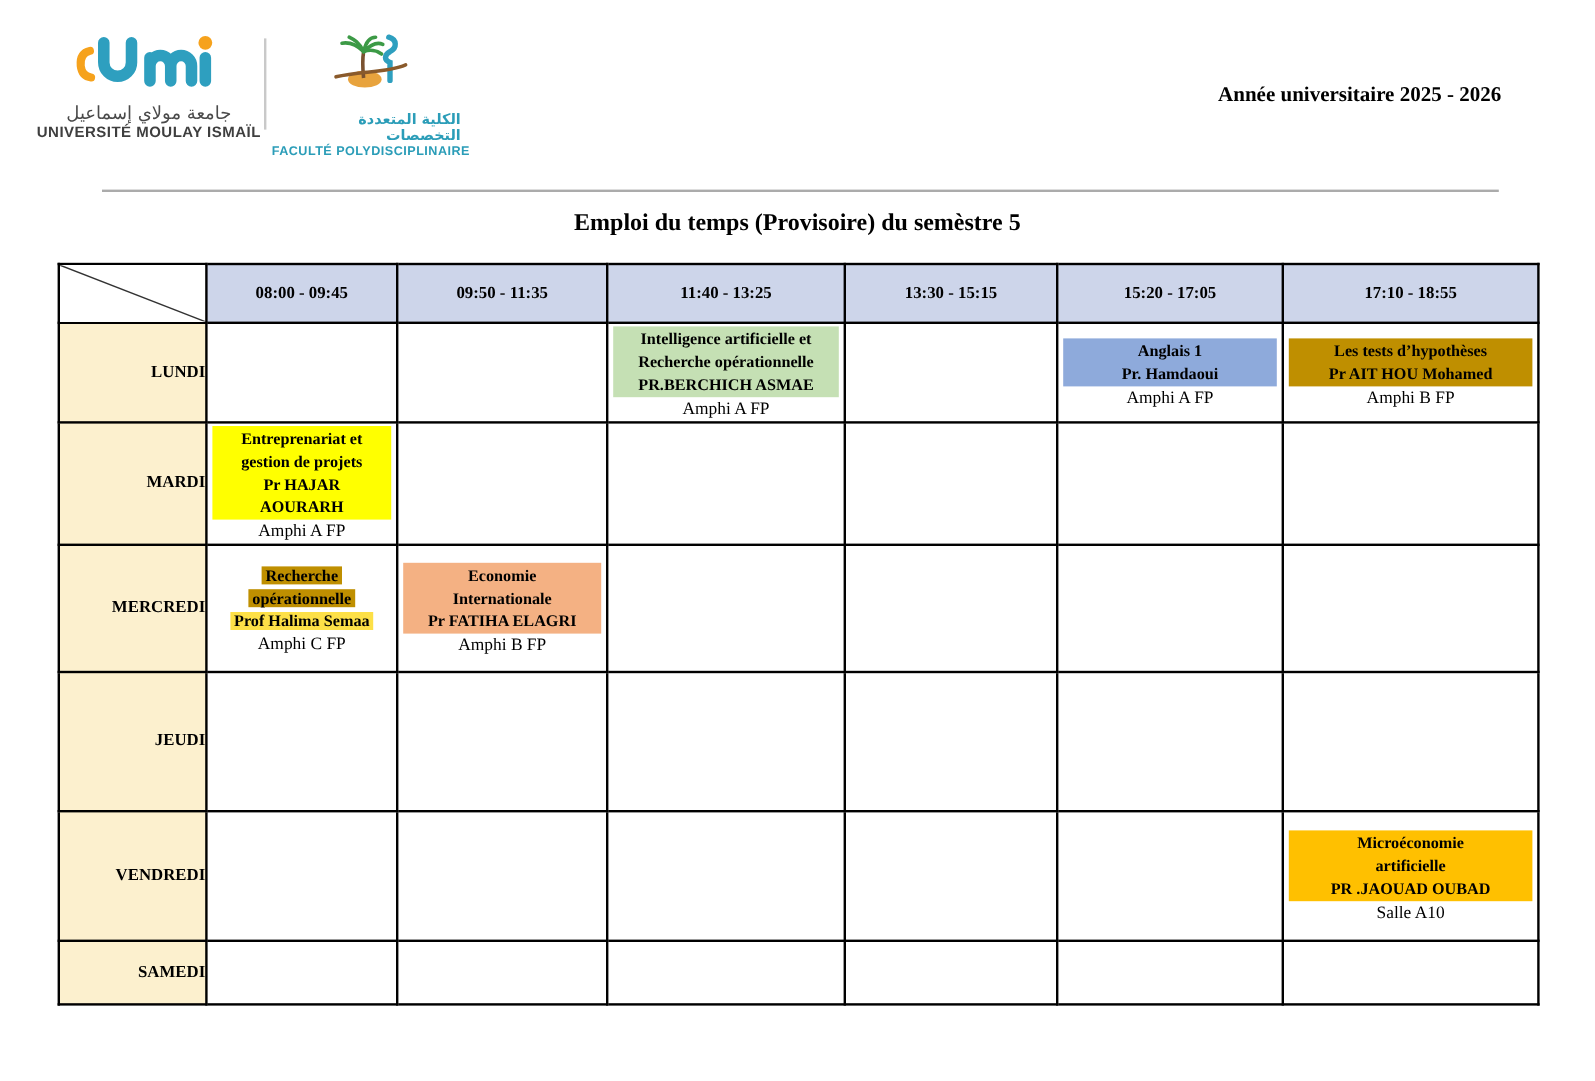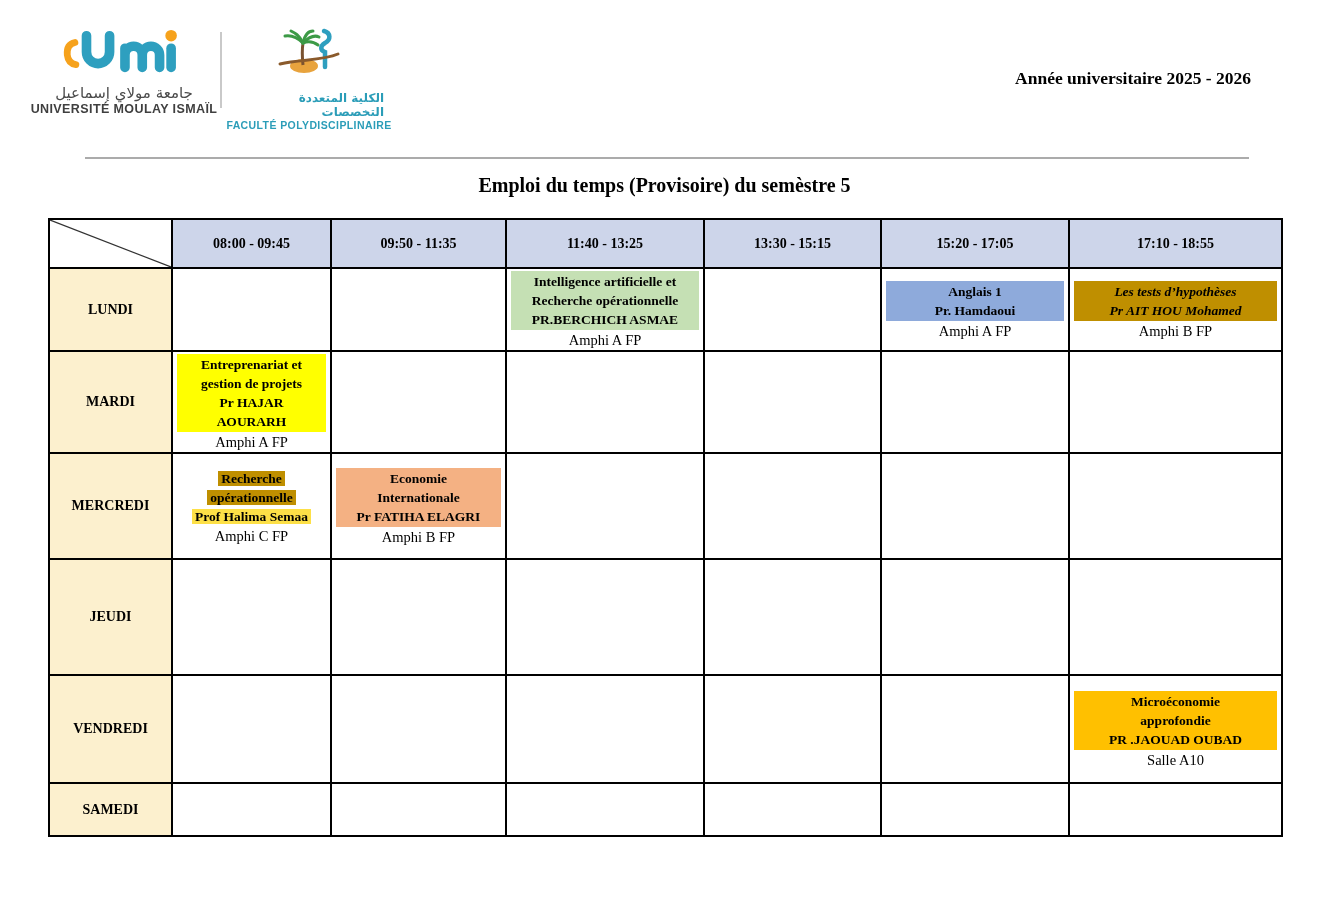--- a/index.html
+++ b/index.html
@@ -21,21 +21,21 @@
   .rule{border:none;border-top:2px solid #ababab;margin:26px 80px 0 85px;}
   
   .title{text-align:center;font-weight:bold;font-size:20px;margin-top:15px;}
   .subtitle{text-align:center;font-weight:bold;font-size:20px;margin-top:28px;}
   
   table.tt{border-collapse:collapse;table-layout:fixed;width:1233px;margin:21px 0 0 48px;}
   table.tt th,table.tt td{border:2px solid #000;padding:0;}
   thead th{background:var(--header-cell,#CDD5EA);font-size:14px;font-weight:bold;height:47px;text-align:center;}
   thead th.corner{background:#fff;position:relative;}
   thead th.corner svg{position:absolute;inset:0;width:100%;height:100%;}
-  tbody th.day-cell{background:var(--day-cell,#FCF0CE);font-weight:bold;font-size:14px;text-align:center;margin-top:29px;}
+  tbody th.day-cell{background:var(--day-cell,#FCF0CE);font-weight:bold;font-size:14px;text-align:right;margin-top:29px;}
   tbody td{vertical-align:middle;text-align:center;background:#fff;}
   tbody tr:nth-child(1){height:79px;}
   tbody tr:nth-child(2){height:99px;}
   tbody tr:nth-child(3){height:106px;}
   tbody tr:nth-child(4){height:116px;}
   tbody tr:nth-child(5){height:108px;}
   tbody tr:nth-child(6){height:53px;}
   .course{font-weight:bold;font-size:13.5px;line-height:19px;margin:2px 4px 0 4px;}
   .course.block-hl{padding:1px 0;}
   .course.inline-hl span{padding:0 3px;}
@@ -127,21 +127,21 @@
           </td>
           <td></td>
           <td>
             <div class="course block-hl" style="background: rgb(142, 170, 219);">
               <div>Anglais 1</div>
               <div>Pr. Hamdaoui</div>
             </div>
             <div class="room">Amphi A FP</div>
           </td>
           <td>
-            <div class="course block-hl" style="background: rgb(191, 143, 0); font-style: italic;">
+            <div class="course block-hl" style="background: rgb(191, 143, 0);">
               <div>Les tests d’hypothèses</div>
               <div>Pr AIT HOU Mohamed</div>
             </div>
             <div class="room">Amphi B FP</div>
           </td>
         </tr>
         <tr>
           <th class="day-cell">MARDI</th>
           <td>
             <div class="course block-hl" style="background: rgb(255, 255, 0);">
@@ -193,21 +193,21 @@
         <tr>
           <th class="day-cell">VENDREDI</th>
           <td></td>
           <td></td>
           <td></td>
           <td></td>
           <td></td>
           <td>
             <div class="course block-hl" style="background: rgb(255, 192, 0);">
               <div>Microéconomie</div>
-              <div>approfondie</div>
+              <div>artificielle</div>
               <div>PR .JAOUAD OUBAD</div>
             </div>
             <div class="room">Salle A10</div>
           </td>
         </tr>
         <tr>
           <th class="day-cell">SAMEDI</th>
           <td></td>
           <td></td>
           <td></td>

